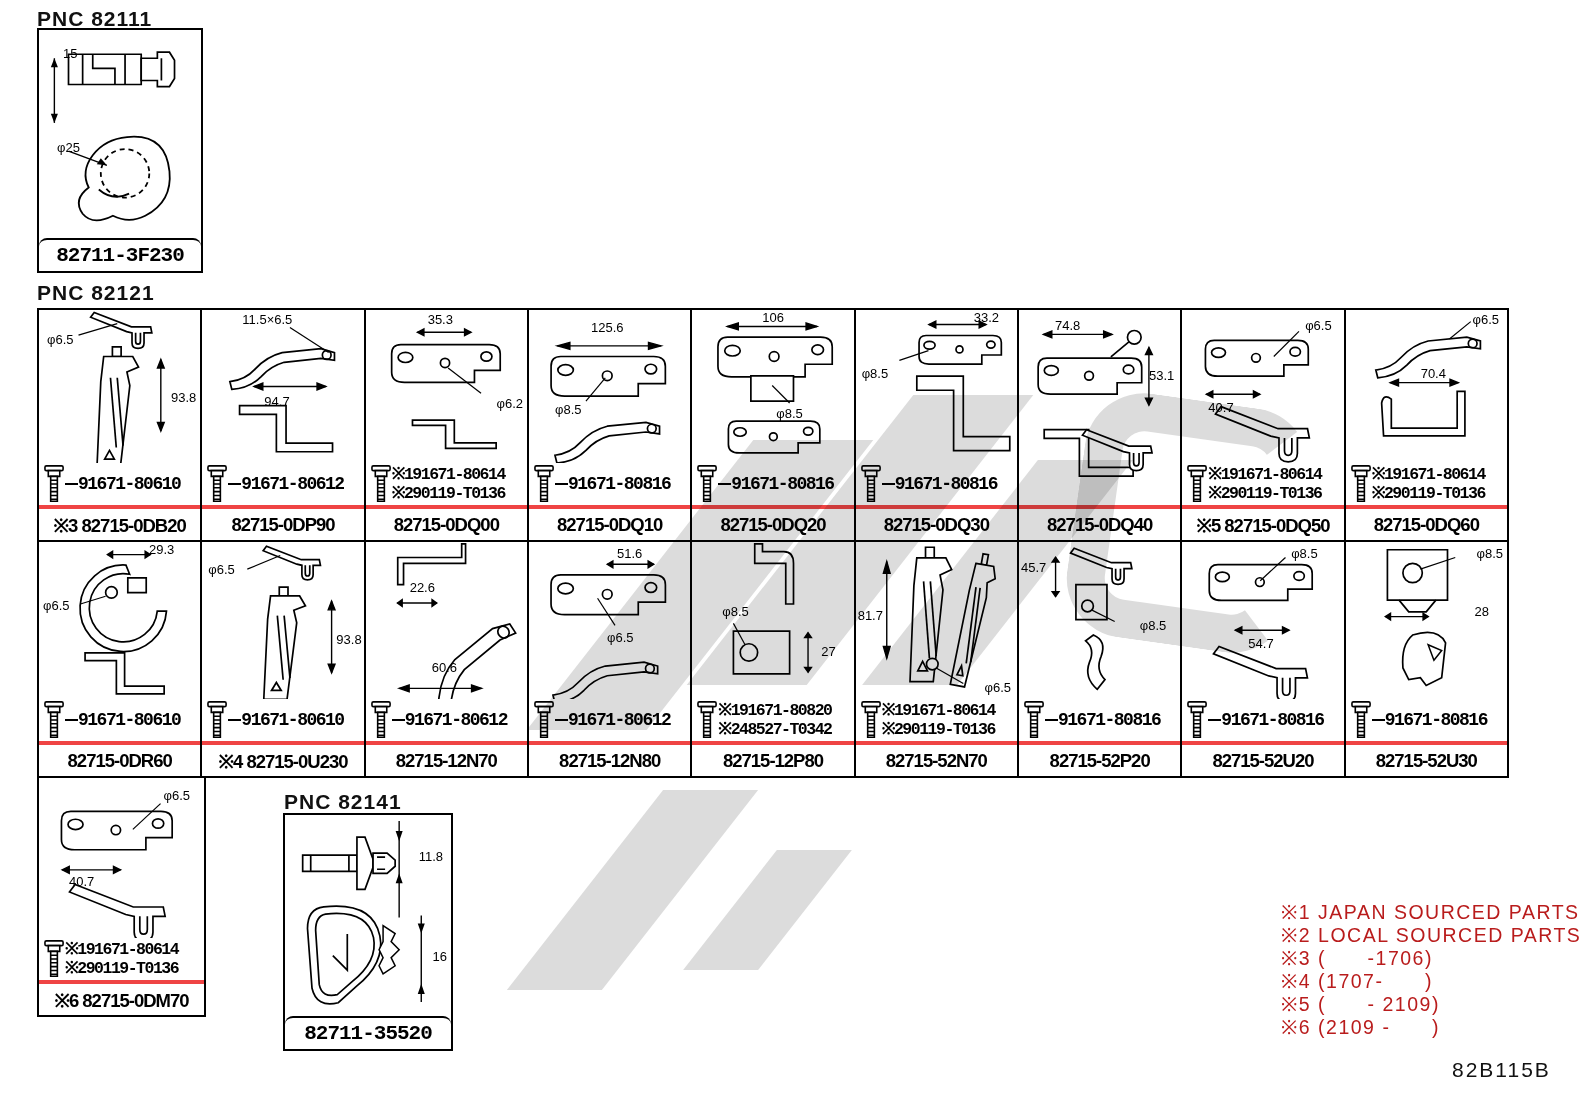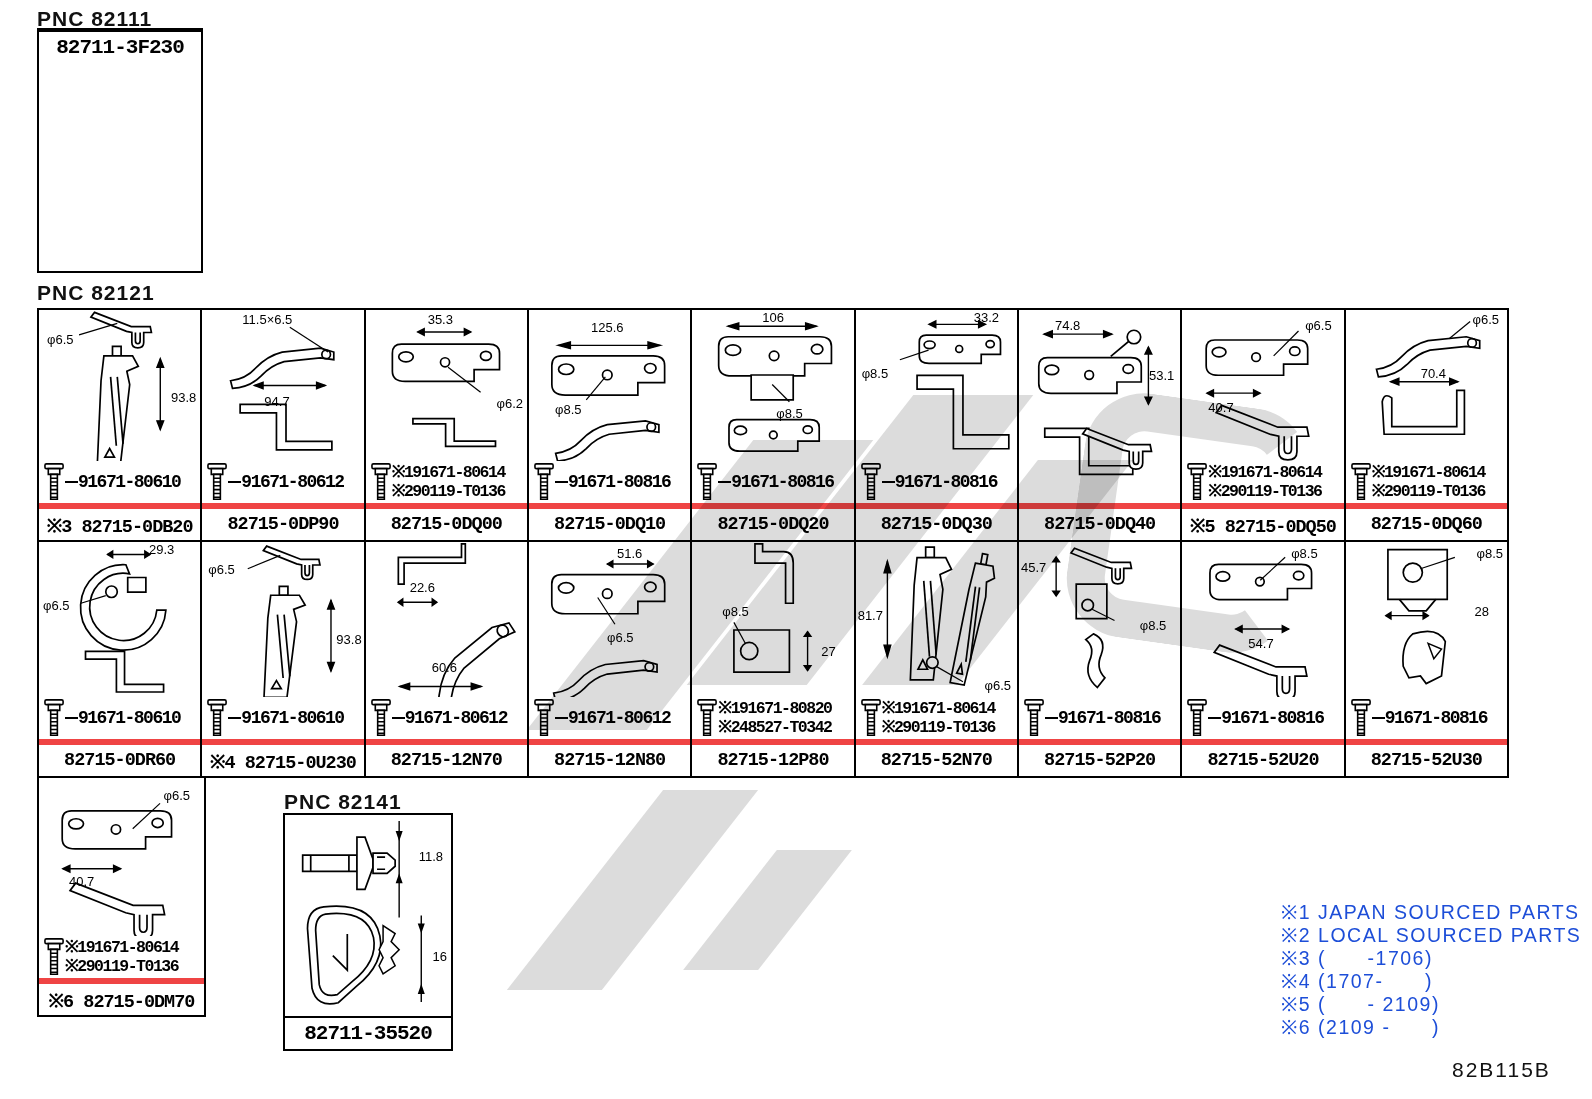--- a/index.html
+++ b/index.html
@@ -5,42 +5,42 @@
   html,body{margin:0;padding:0;}
   body{
     width:1592px;height:1099px;position:relative;background:#fff;color:#000;
     font-family:"Liberation Sans",sans-serif;overflow:hidden;
   }
   .pnc-label{position:absolute;font-size:21px;letter-spacing:1px;font-weight:bold;color:#111;}
   
   .pbox{position:absolute;border:2px solid #000;display:flex;flex-direction:column;background:#fff;}
   .pbox .draw{flex:1;position:relative;}
   .pstrip{height:31px;border-top:2px solid #000;display:flex;align-items:center;justify-content:center;
-    font-family:"Liberation Mono","DejaVu Sans Mono",monospace;font-weight:bold;font-size:21px;letter-spacing:-1px;}
+    font-family:"Liberation Mono","DejaVu Sans Mono",monospace;font-weight:bold;font-size:21px;letter-spacing:-1px;border-radius:8px;}
   
   .parts-grid{position:absolute;left:37px;top:308px;width:1470px;display:grid;
     grid-template-columns:repeat(9,1fr);grid-template-rows:232px 236px;border:1px solid #000;}
   .pcell{border:1px solid #000;display:flex;flex-direction:column;position:relative;background:transparent;}
   .draw{flex:1;position:relative;overflow:hidden;}
   .art{position:absolute;left:0;top:0;width:100%;height:100%;}
   .dim{position:absolute;font-size:13px;white-space:nowrap;z-index:3;color:#000;}
   .boltrow{height:42px;display:flex;align-items:center;padding-left:5px;overflow:hidden;}
   .bolt-ic{width:21px;height:40px;flex:none;}
   .leader{flex:none;width:13px;height:0;border-top:2px solid #000;}
   .boltnum{font-family:"Liberation Mono","DejaVu Sans Mono",monospace;font-weight:bold;font-size:18px;letter-spacing:-1.5px;white-space:nowrap;}
   .boltlines{display:flex;flex-direction:column;justify-content:center;line-height:19px;}
   .boltlines .boltnum{font-size:16.5px;letter-spacing:-1.5px;}
-  .plabel{height:31px;border-top:6px solid #ef4444;display:flex;align-items:center;justify-content:center;
-    font-family:Liberation Mono, monospace;font-weight:bold;font-size:18.5px;letter-spacing:-1px;white-space:nowrap;}
+  .plabel{height:31px;border-top:4px solid #ef4444;display:flex;align-items:center;justify-content:center;
+    font-family:Liberation Sans, sans-serif;font-weight:bold;font-size:18.5px;letter-spacing:-1px;white-space:nowrap;}
   
   .xcell{position:absolute;left:37px;top:776px;width:165px;height:237px;border:2px solid #000;
     display:flex;flex-direction:column;background:#fff;}
   
   .legend{position:absolute;left:1281px;top:901px;}
-  .legend-line{font-size:19.5px;letter-spacing:1.5px;line-height:23px;white-space:pre;color:#1d4ed8;}
+  .legend-line{font-size:19.5px;letter-spacing:1.5px;line-height:23px;white-space:pre;color:#b91c1c;}
   .diagram-code{position:absolute;left:1452px;top:1058px;font-size:21px;letter-spacing:2px;color:#111;}
   
   .wm{position:absolute;background:#b9b9b9;opacity:.5;transform:skewX(-38deg);pointer-events:none;mix-blend-mode:multiply;z-index:5;}
   .wm-ring{position:absolute;width:150px;height:170px;border:38px solid #b9b9b9;border-right-color:transparent;
     border-radius:60px;opacity:.5;transform:rotate(8deg);pointer-events:none;mix-blend-mode:multiply;z-index:5;}
   svg *{vector-effect:non-scaling-stroke;}
 </style>
 </head>
 <body>
 
@@ -111,20 +111,32 @@
     <g id="s-ring" stroke="#000" stroke-width="1.8" fill="#fff">
       <path d="M58 10 Q96 6 100 44 Q103 74 76 88 Q60 96 44 88 Q24 98 14 86 Q4 72 20 60 Q12 44 24 28 Q36 12 58 10 Z"></path>
       <circle cx="56" cy="46" r="24" fill="none" stroke-dasharray="5 4"></circle>
       <path d="M30 62 Q44 74 60 66" fill="none"></path>
     </g>
   </defs>
 </svg>
 
 <div class="pnc-label" style="left:37px;top:7px;">PNC 82111</div>
 <div class="pbox" style="left:37px;top:28px;width:162px;height:241px;">
+  <div class="draw">
+    <svg class="art" viewBox="0 0 158 206">
+      <use href="#s-cyl" transform="translate(22,14)"></use>
+      <use href="#s-ring" transform="translate(28,96)"></use>
+      <line x1="14" y1="28" x2="14" y2="92" stroke="#000" stroke-width="1.4"></line>
+      <path d="M14 28 l-3.5 9 h7 z M14 92 l-3.5 -9 h7 z" fill="#000"></path>
+      <line x1="28" y1="120" x2="66" y2="134" stroke="#000" stroke-width="1.4"></line>
+      <path d="M66 134 l-10 -1 l4 -6 z" fill="#000"></path>
+    </svg>
+    <div class="dim" style="left:24px;top:16px;">15</div>
+    <div class="dim" style="left:18px;top:110px;">φ25</div>
+  </div>
   <div class="pstrip">82711-3F230</div>
 </div>
 
 <div class="pnc-label" style="left:37px;top:281px;">PNC 82121</div>
 
 <div class="parts-grid">
 
   <div class="pcell">
     <div class="draw">
       <svg class="art" viewBox="0 0 161 158">

